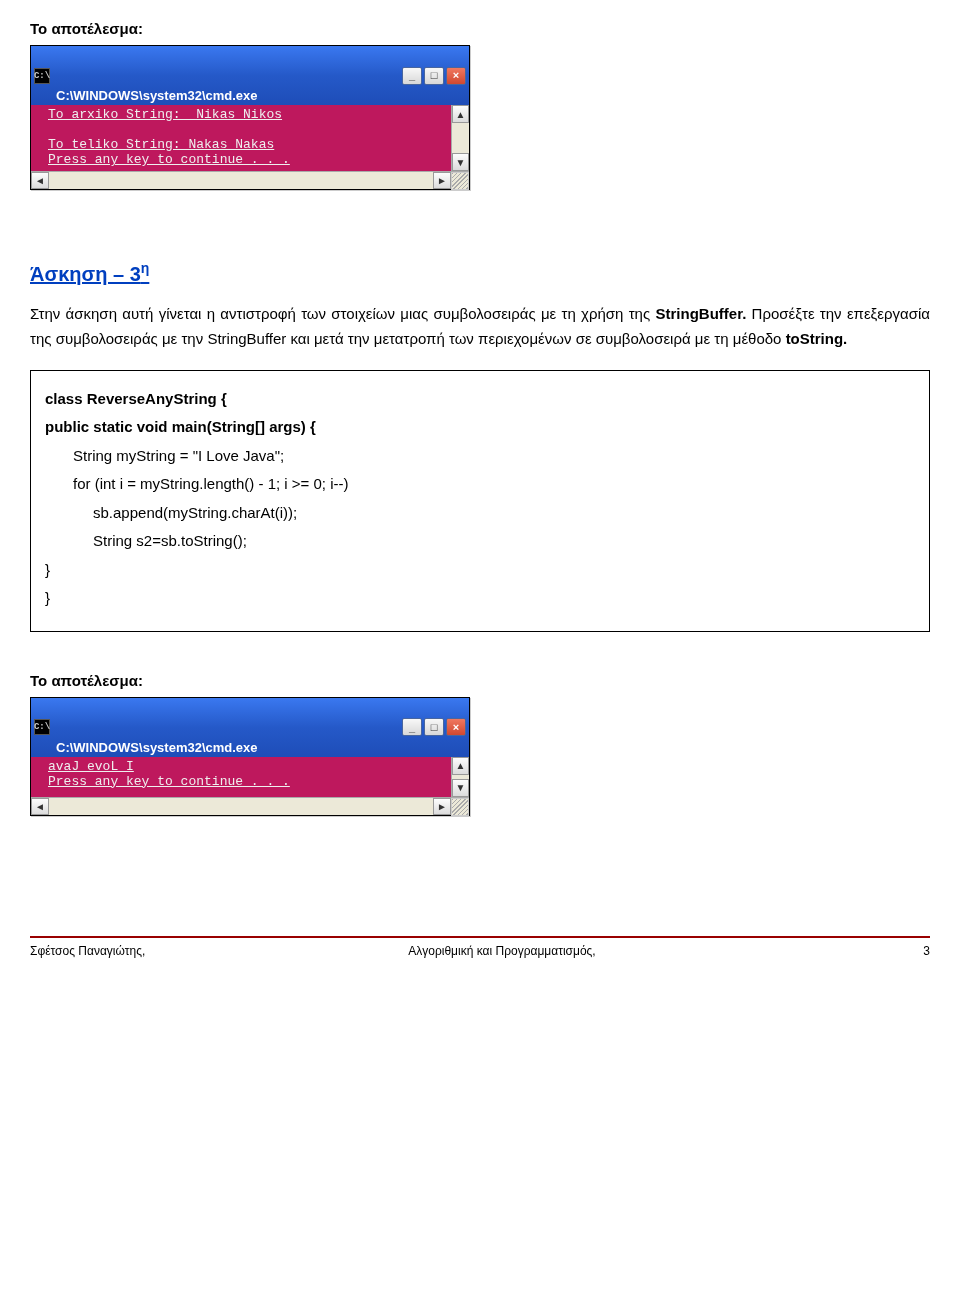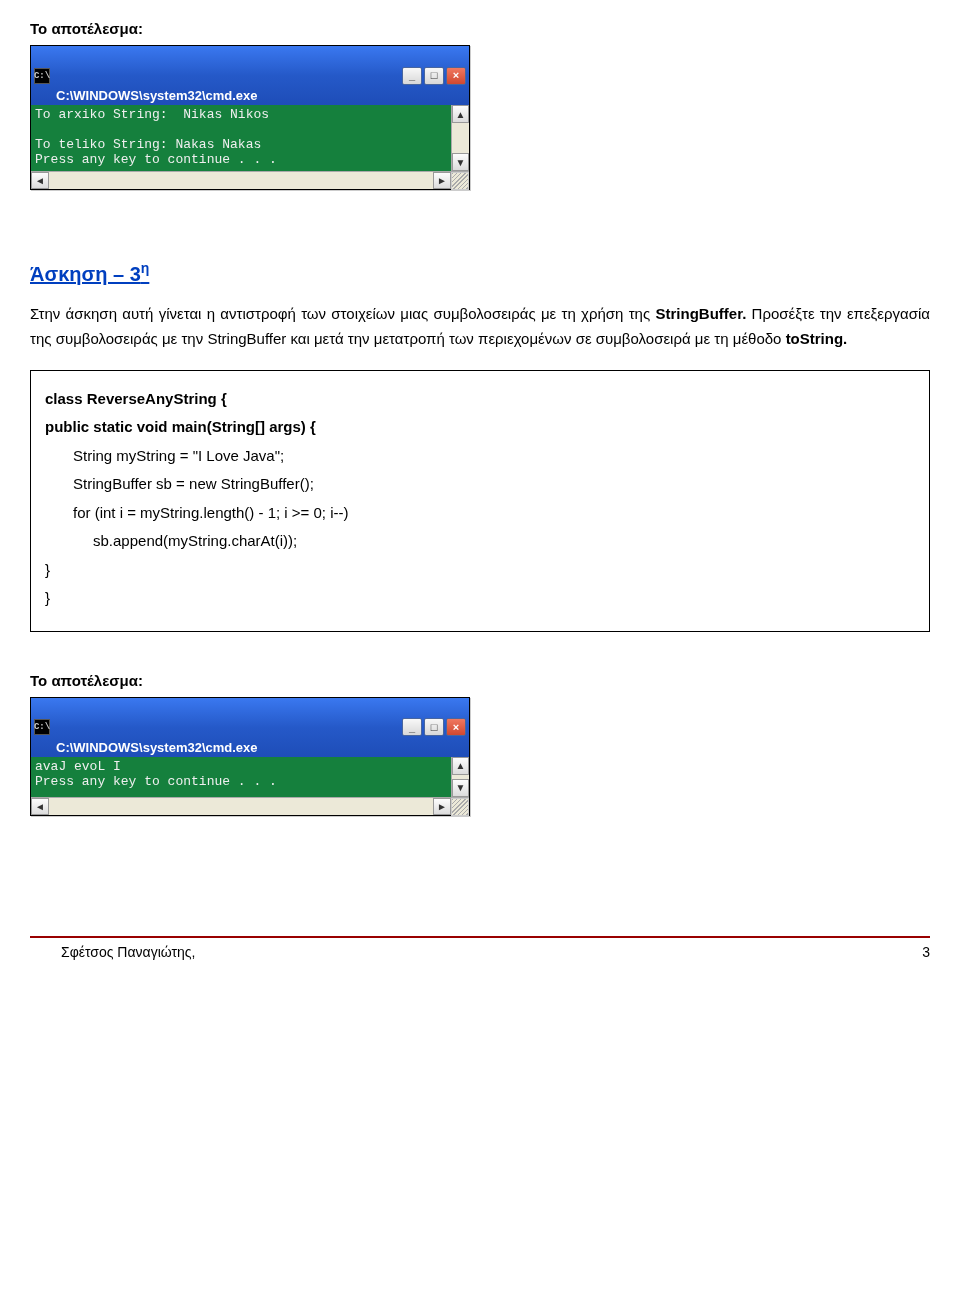--- a/index.html
+++ b/index.html
@@ -71,28 +71,29 @@
     font-weight: bold;
     font-size: 11px;
     color: #333;
     line-height: 1;
   }
   .titlebtn.close {
     background: linear-gradient(to bottom, #f07860, #d04830);
     color: #fff;
   }
   .console {
-    background: #15803d;
+    background: #be185d;
     color: #efefef;
     font-family: 'Lucida Console', 'Courier New', monospace;
     font-size: 13px;
-    padding: 2px 4px 4px 4px;
+    padding: 2px 4px 4px 17px;
     white-space: pre;
     min-height: 40px;
     position: relative;
+    text-decoration: underline;
   }
   .vscroll {
     background: #ece9d8;
     border-left: 1px solid #aaa;
     width: 18px;
     display: flex;
     flex-direction: column;
   }
   .console-wrap {
     display: flex;
@@ -143,22 +144,21 @@
   .code-box .lvl1 { }
   .code-box .lvl2 { margin-left: 28px; }
   .code-box .lvl3 { margin-left: 48px; }
   .footer-rule {
     border: 0;
     border-top: 2px solid #900;
     margin: 120px 0 6px 0;
   }
   .footer {
     display: flex;
-    font-size: 14px;
-    margin-left: 31px;
+    font-size: 12px;
   }
   .footer .left { flex: 1; }
   .footer .center { flex: 1.3; }
   .footer .right { width: 30px; text-align: right; }
 </style>
 </head>
 <body>
 
 <div class="section-title">Το αποτέλεσμα:</div>
 
@@ -196,23 +196,23 @@
 </div>
 
 <div class="body-text">
   <span>Στην άσκηση αυτή γίνεται η αντιστροφή των στοιχείων μιας συμβολοσειράς με τη χρήση της </span><span class="bold">StringBuffer.</span><span> Προσέξτε την επεξεργασία της συμβολοσειράς με την StringBuffer και μετά την μετατροπή των περιεχομένων σε συμβολοσειρά με τη μέθοδο </span><span class="bold">toString.</span>
 </div>
 
 <div class="code-box">
   <div class="lvl0 bold">class ReverseAnyString {</div>
   <div class="lvl1 bold">public static void main(String[] args) {</div>
   <div class="lvl2">String myString = "I Love Java";</div>
-  <div class="lvl2">StringBuffer sb = new StringBuffer();</div>
   <div class="lvl2">for (int i = myString.length() - 1; i &gt;= 0; i--)</div>
   <div class="lvl3">sb.append(myString.charAt(i));</div>
+  <div class="lvl3">String s2=sb.toString();</div>
   <div class="lvl1">}</div>
   <div class="lvl0">}</div>
 </div>
 
 <div class="section-title">Το αποτέλεσμα:</div>
 
 <div class="cmd-window">
   <div class="titlebar">
     <div class="sysicon">C:\</div>
     <div class="titlebar-text">C:\WINDOWS\system32\cmd.exe</div>
@@ -236,14 +236,15 @@
     <div class="sarrow">◄</div>
     <div class="strack"></div>
     <div class="sarrow">►</div>
     <div class="grip"></div>
   </div>
 </div>
 
 <hr class="footer-rule">
 <div class="footer">
   <div class="left">Σφέτσος  Παναγιώτης,</div>
+  <div class="center">Αλγοριθμική και Προγραμματισμός,</div>
   <div class="right">3</div>
 </div>
 
 </body></html>

